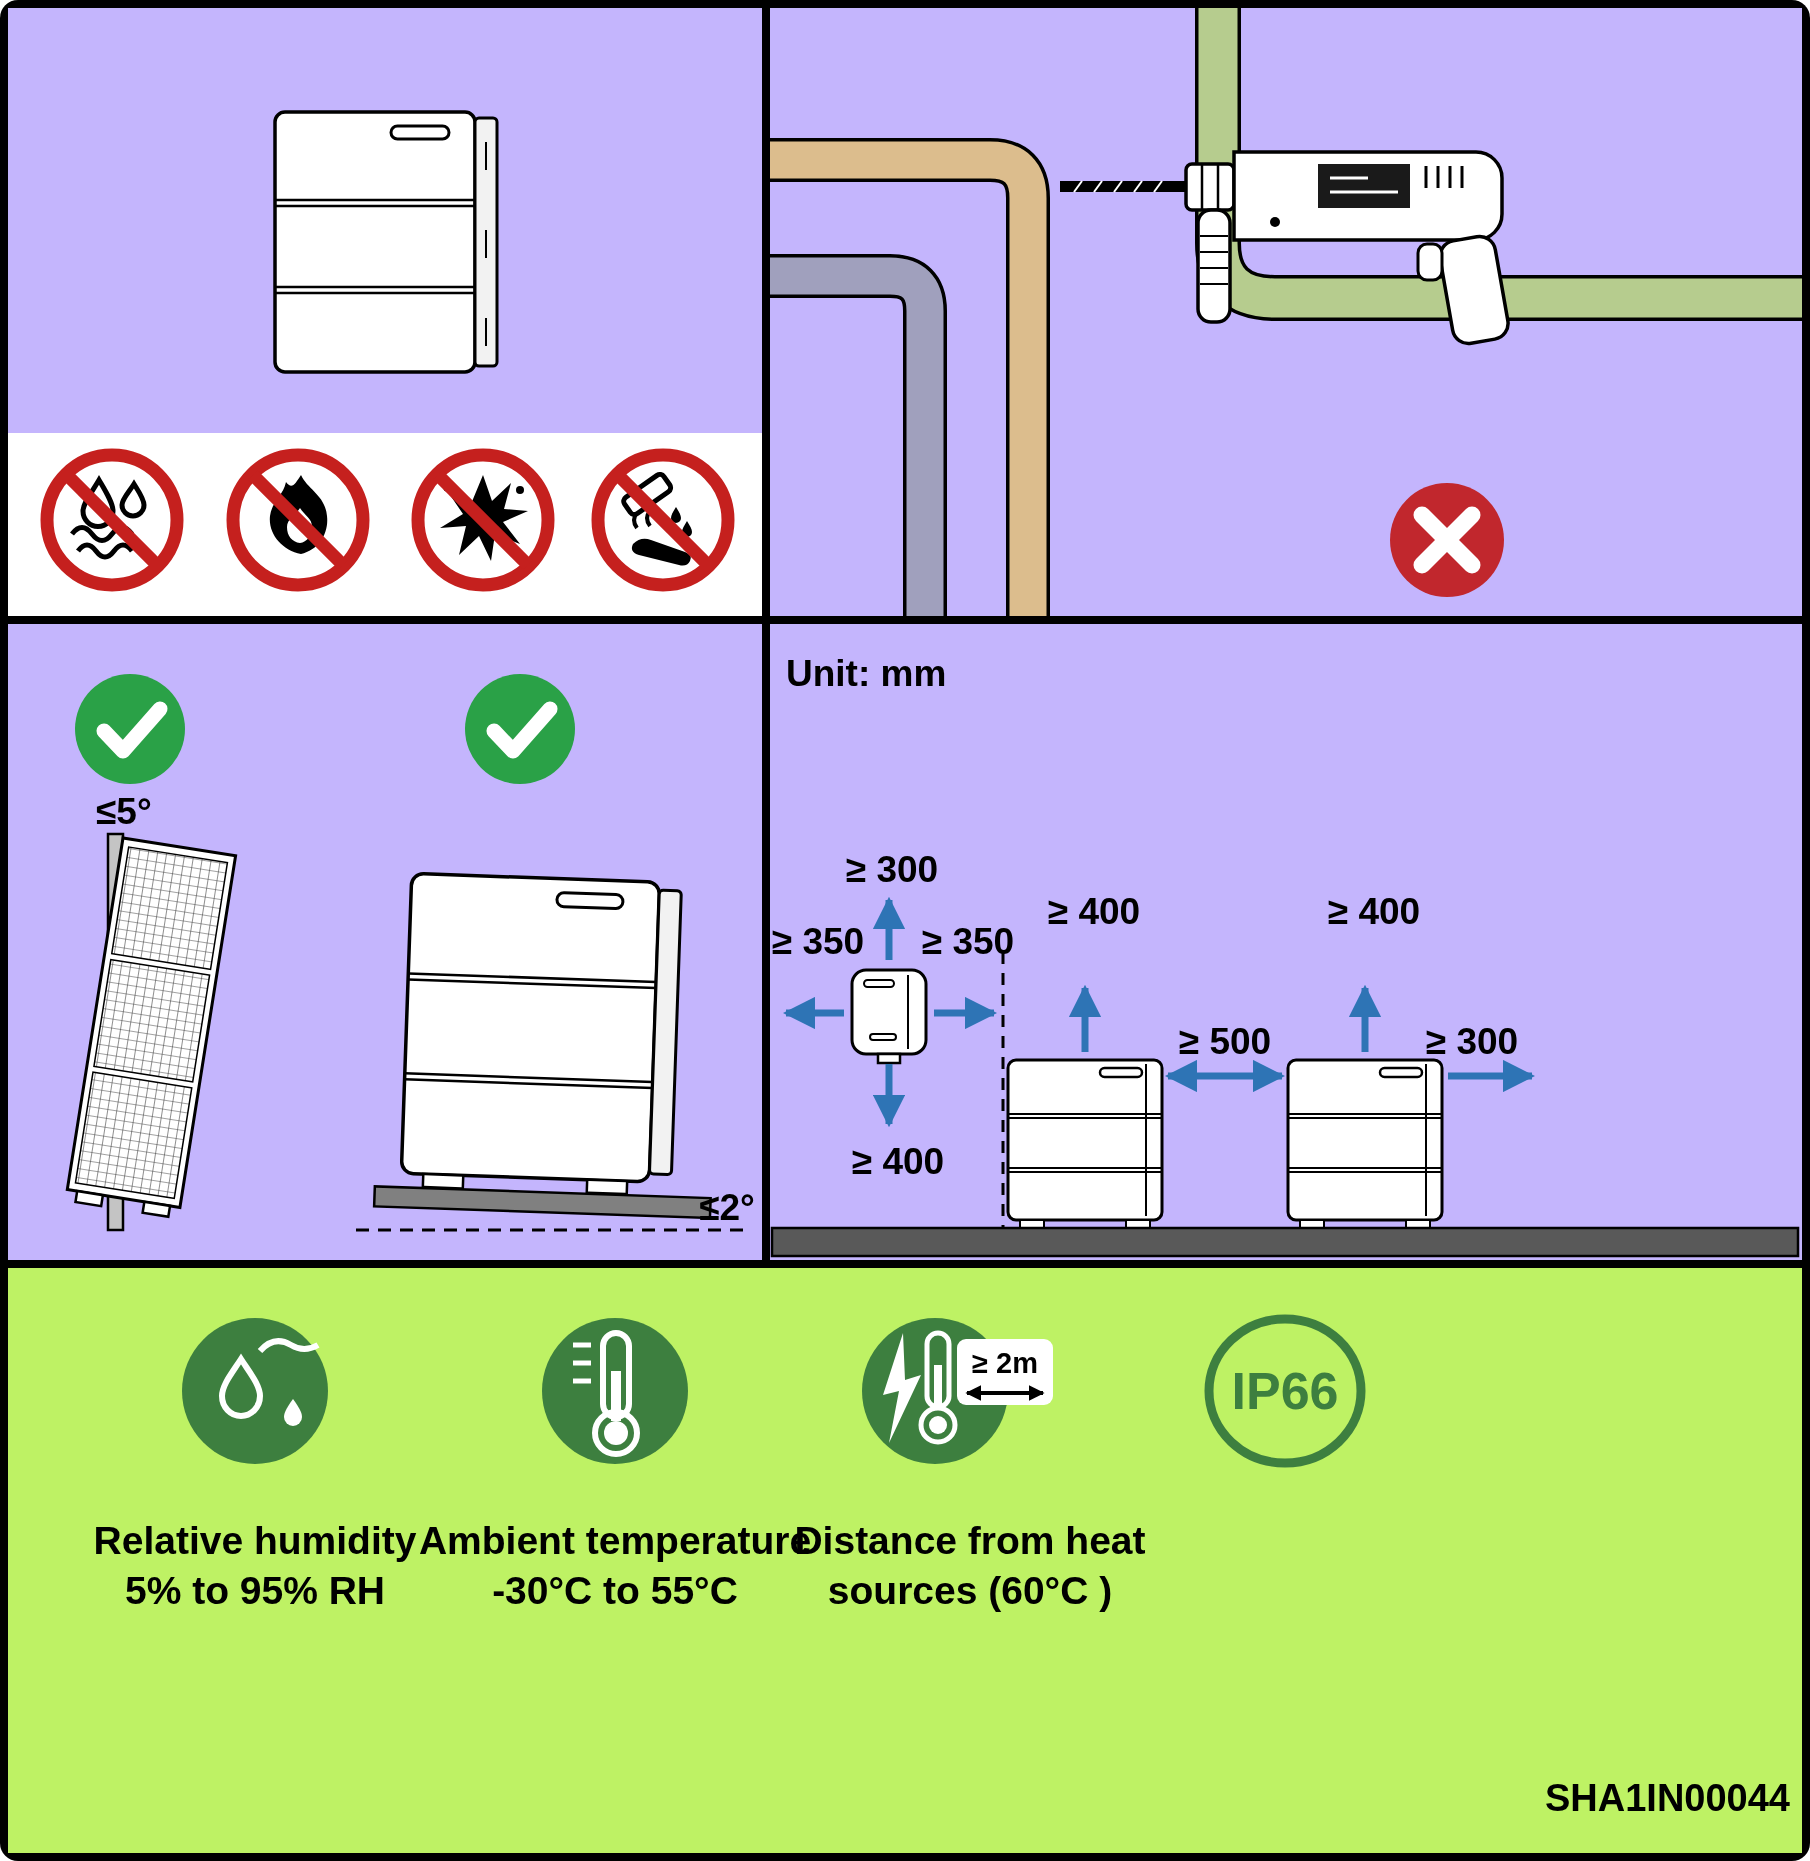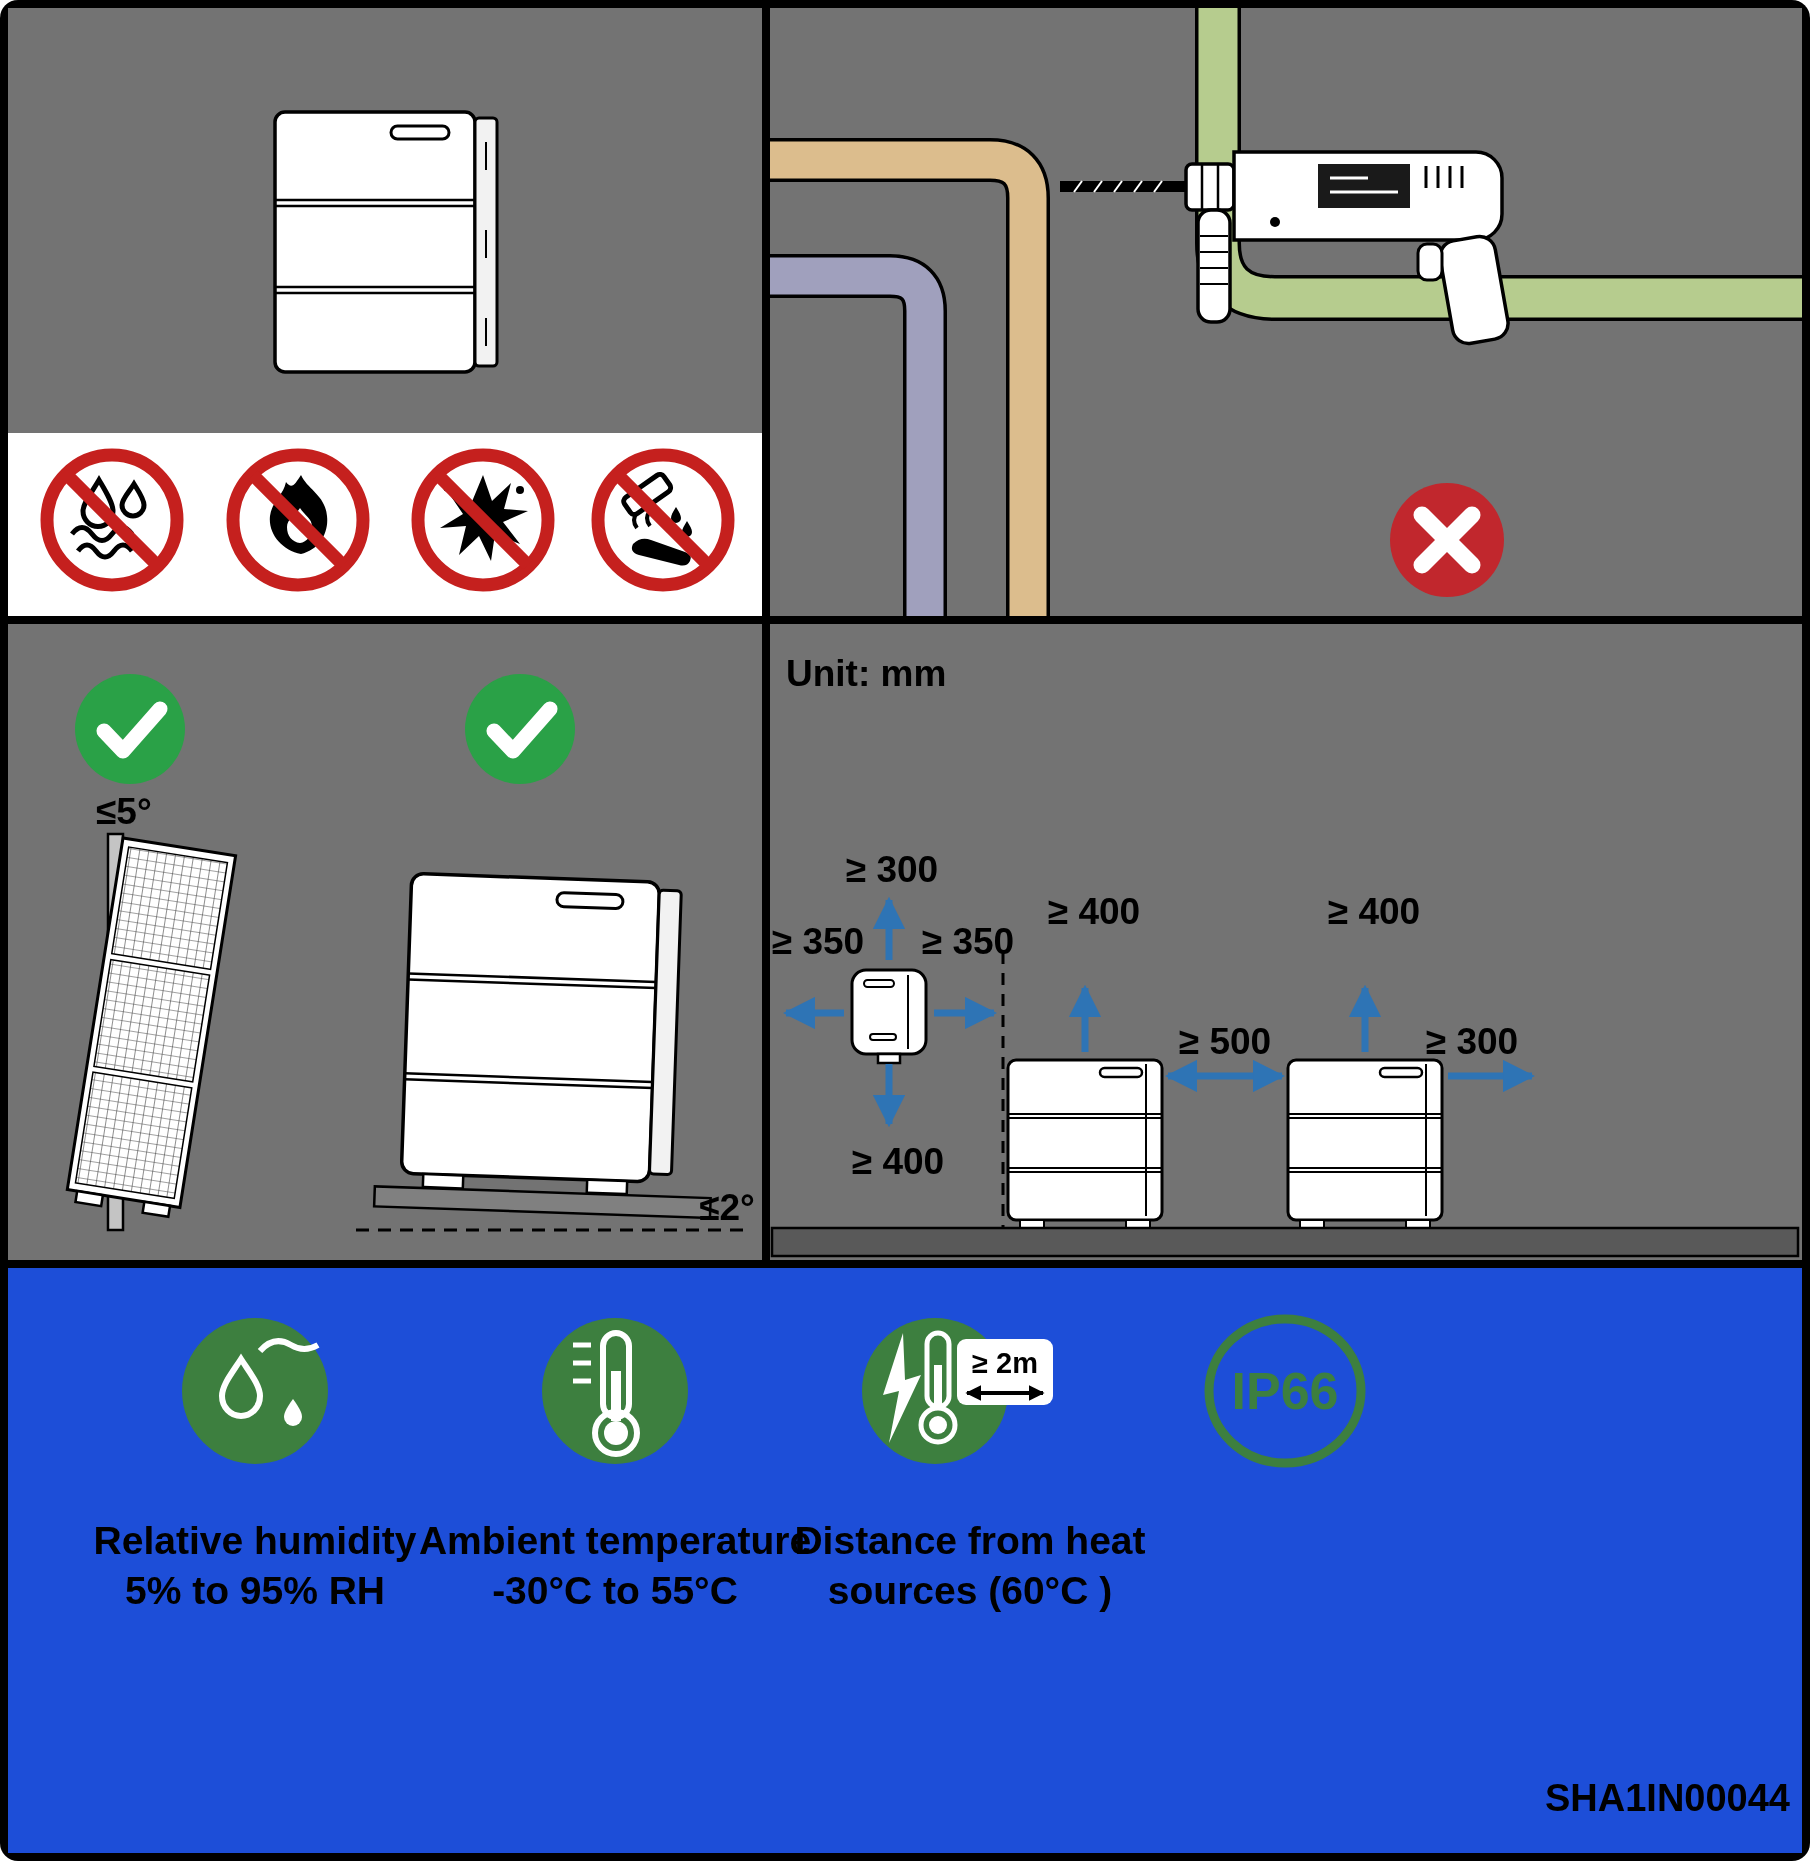--- a/index.html
+++ b/index.html
@@ -2,22 +2,22 @@
 <html><head>
 <meta charset="utf-8">
 <style>
   *{margin:0;padding:0;box-sizing:border-box}
   html,body{background:#fff}
   .page{
     width:1810px;height:1861px;background:#000;border-radius:18px;overflow:hidden;
     display:grid;grid-template-columns:754px 1032px;grid-template-rows:608px 636px 585px;
     gap:8px;padding:8px;
   }
-  .panel{background:#737373;position:relative;overflow:hidden}
-  .panel--footer{grid-column:1/-1;background:#1d4ed8}
+  .panel{background:#c4b5fd;position:relative;overflow:hidden}
+  .panel--footer{grid-column:1/-1;background:#bef264}
   svg{display:block}
   text{font-family:"Liberation Sans","DejaVu Sans",sans-serif;font-weight:700;fill:#000}
   .meas{font-size:37px}
   .ftr{font-size:39px}
   .code{font-size:38px}
   .badge{font-size:29px}
   .ip{font-size:52px;fill:#3d7f3f}
 </style>
 </head>
 <body>

